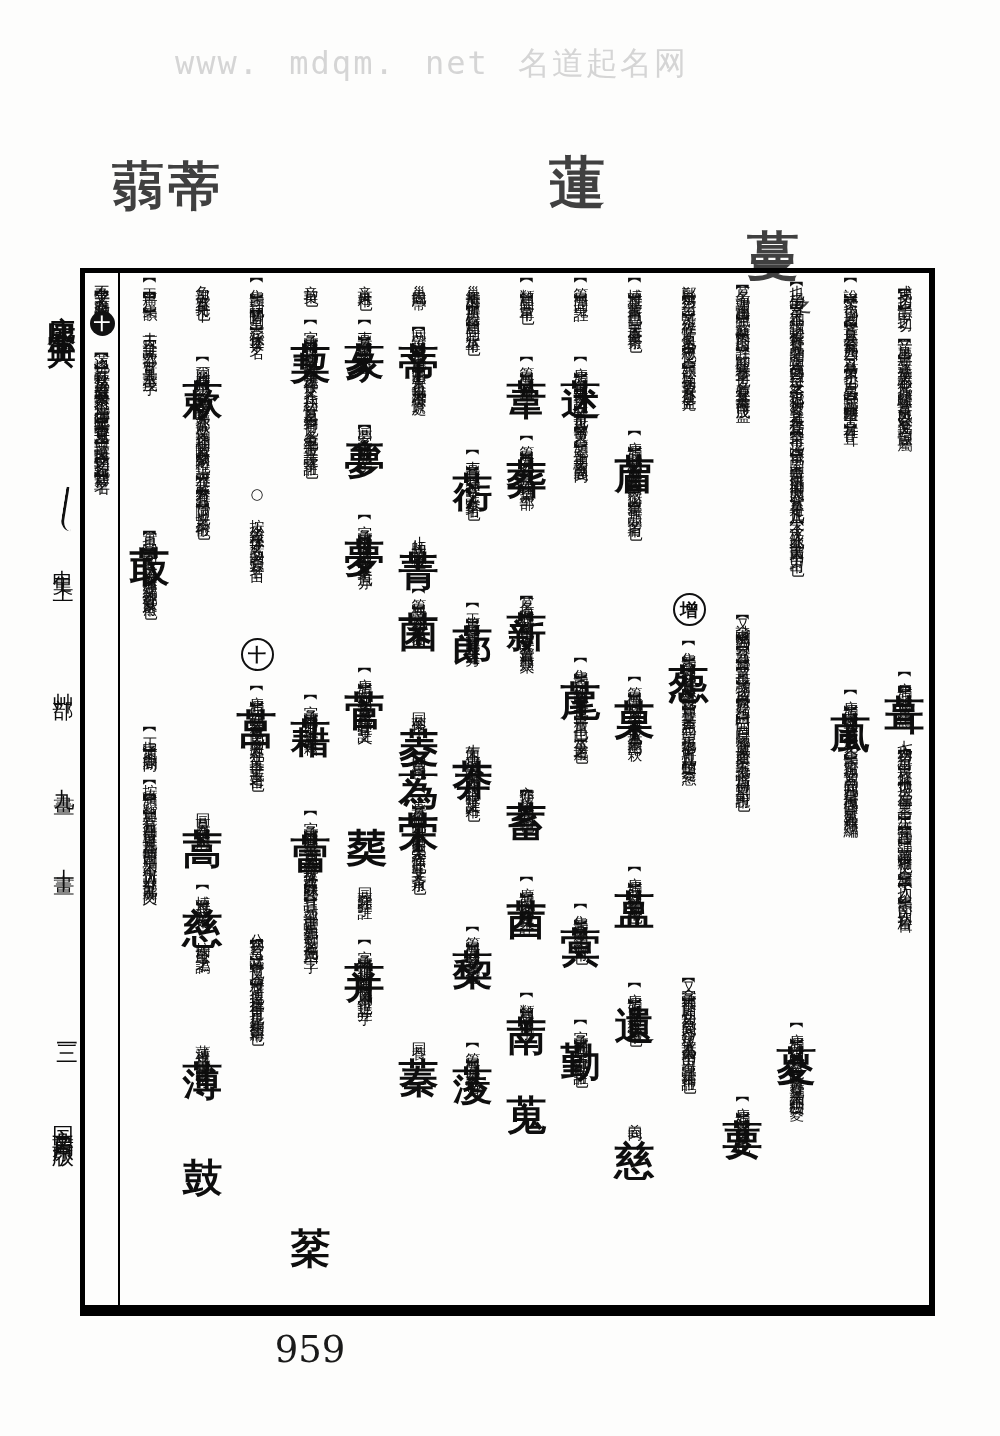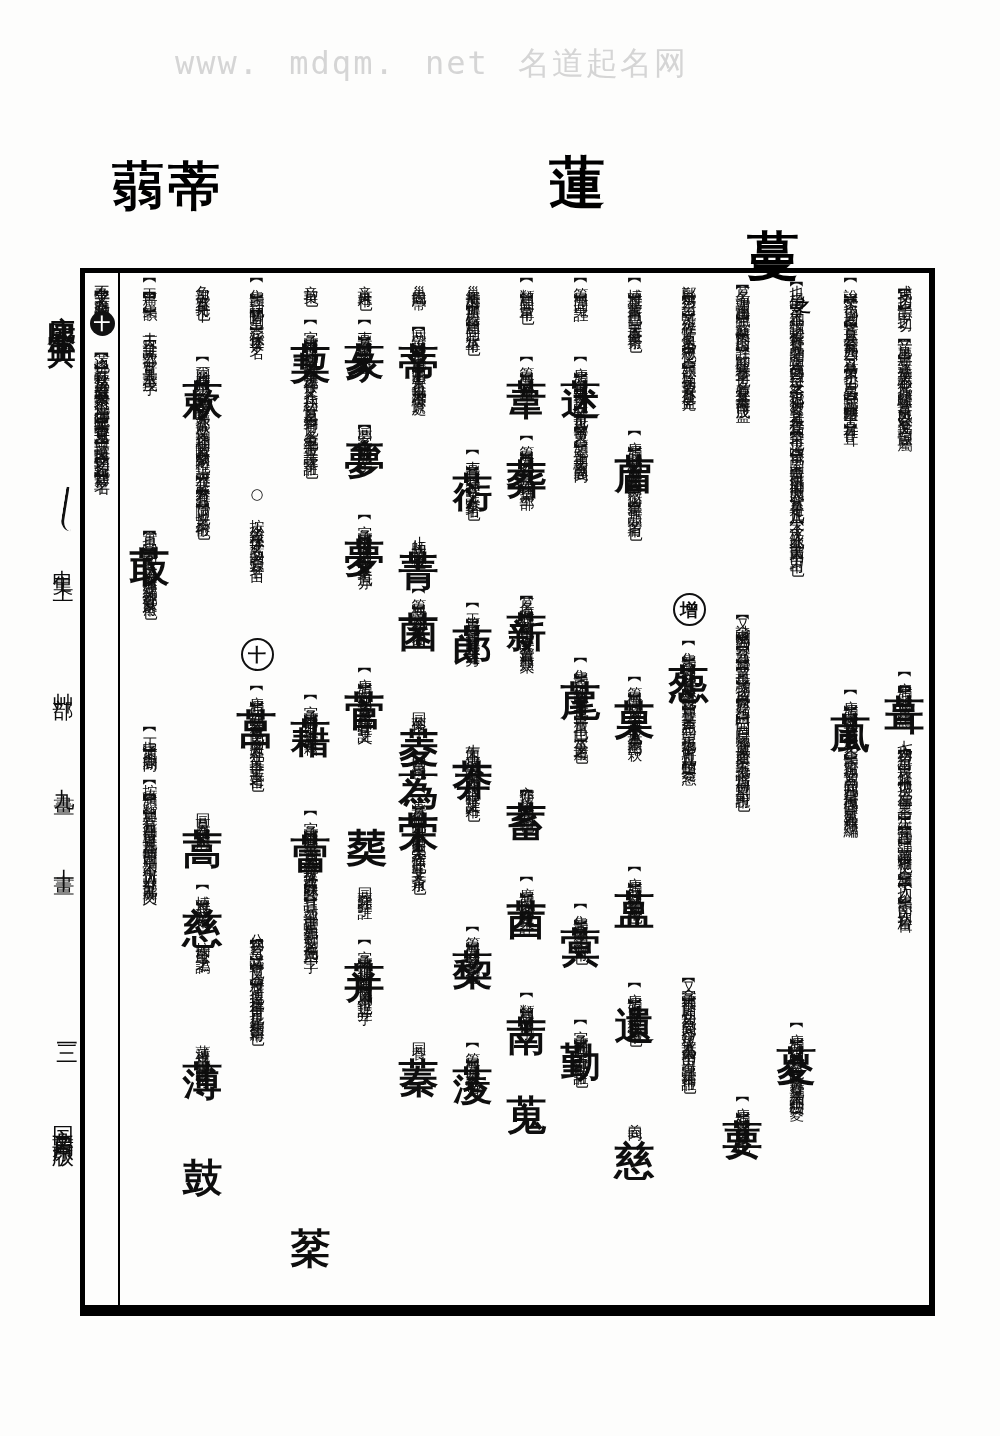--- a/index.html
+++ b/index.html
@@ -3,21 +3,21 @@
 <meta charset="utf-8">
 <style>
   html,body{margin:0;padding:0;background:#e9e9e9;}
   #page{position:relative;width:1000px;height:1436px;background:#fdfdfc;overflow:hidden;
         font-family:"DejaVu Serif","Liberation Serif",serif;color:#111;}
   
   #watermark{position:absolute;left:175px;top:10px;width:680px;
              font-family:"DejaVu Sans Mono","Liberation Mono",monospace;
              font-size:32px;color:#d5d5d5;letter-spacing:2px;word-spacing:8px;white-space:nowrap;margin-top:32px;}
   
-  .seal{position:absolute;font-weight:bold;color:#000000;
+  .seal{position:absolute;font-weight:bold;color:#404040;
         font-family:"DejaVu Serif",serif;letter-spacing:4px;white-space:nowrap;}
   #seal-left{left:112px;top:152px;font-size:52px;}
   #seal-mid{left:549px;top:146px;font-size:56px;}
   #seal-right{left:716px;top:142px;font-size:54px;}
   #seal-right-below{left:747px;top:222px;font-size:52px;}
   #seal-right-small{left:795px;top:296px;font-size:16px;}
   
   #frame{position:absolute;left:80px;top:268px;width:855px;height:1048px;
          border:5px solid #000;border-right:6px solid #000;border-bottom:11px solid #000;
          box-sizing:border-box;}
@@ -70,20 +70,21 @@
 
   <div id="m-title" class="mlabel">康熙字典</div>
   <div id="m-stroke"></div>
   <div id="m-volume" class="mlabel">申集上</div>
   <div id="m-radical" class="mlabel">艸部</div>
   <div id="m-nine" class="mlabel">九畫</div>
   <div id="m-ten" class="mlabel">十畫</div>
   <div id="m-pagecn" class="mlabel">三一</div>
   <div id="m-publisher" class="mlabel">同文書局原版</div>
 
+  <div id="pagenum">959</div>
 
 <div class="col" style="left: 876px;"><span class="small" style="height: 388.5px;">式支切【正韻】申之切𡘋音葹【玉篇】蓫薚草菝心不死屈原離騷薋菉葹以盈室兮又增韻豆屬</span><span class="head">葺</span><span class="small" style="height: 610.5px;">【唐韻】【韻會】【正韻】𡘋七入切音緝【玉篇】修補也茨也【左傳襄三十一年】繕完葺牆【註】謂草覆牆也又【廣韻】子入切【集韻】卽入切音楫</span></div>
     <div class="col" style="left: 822px;"><span class="small" style="height: 407px;">【說文】茨也【周禮冬官】葺屋參分瓦屋四分一爲筥又累也【左思吳都賦】葺鱗鏤甲【直音】作茸</span><span class="head">葻</span><span class="small" style="height: 351.5px;">【唐韻】盧含切音婪草得風皃又【集韻】符風切音馮義同凡草得風偃曰葻見篇海類編</span></div>
     <div class="col" style="left: 768px;"><span class="small" style="height: 740px;">也【楊子方言】木細枝謂之杪靑齊兗冀之閒謂之葼故傳曰慈母之怒子也猶折葼笞之其惠存焉又染草也【漢官儀】染園出巵茜供染御服卽今紫草是也凡八十字今移入此部十畫內不另出也</span><span class="head">葼</span><span class="small" style="height: 222px;">【唐韻】子紅切音嵏【說文】靑齊兗冀謂木細枝曰葼</span></div>
     <div class="col" style="left: 714px;"><span class="small" style="height: 333px;">草名【謝靈運山居賦】蔠蘡薁於山坡【註】蔠卽葽繞蔓草也一名棘蒬其葉靑而茂盛</span><span class="small" style="height: 481px;">又【詩豳風】四月秀葽【傳】葽草也【箋】物成自秀葽始【詩緝】曰四月陽氣盛葽感之而早秀毛詩不指爲何草劉向說也</span><span class="head">葽</span><span class="small" style="height: 111px;">【唐韻】於霄切音腰草也</span></div>
     <div class="col" style="left: 660px;"><span class="small" style="height: 314.5px;">鄭疑爲王芻【說文】引經作若葽也今遼志也又【廣韻】於笑切音要亦草盛皃</span><span class="circle white">增</span><span class="head">葾</span><span class="small" style="height: 333px;">【集韻】於袁切音鴛萎葾憋敗也【類篇】草萎葾皃一曰蔫也物不鮮也凡枯憋曰萎葾</span><span class="small" style="height: 277.5px;">又【字彙補】於願切音怨義同今竝移入九畫內不另出詳字彙補註也</span></div>
     <div class="col" style="left: 606px;"><span class="small" style="height: 148px;">【博雅】薆葿蕡也一曰草木盛皃繁也</span><span class="head">葿</span><span class="small" style="height: 240.5px;">【唐韻】武悲切音眉麋蕪也一曰薇銜【本草】無顚一名葿也</span><span class="head">菒</span><span class="small" style="height: 185px;">【篇海】同槁又草名涘今移入九畫禾尼曰萩</span><span class="head">蒀</span><span class="small" style="height: 111px;">【唐韻】於云切音氳蒨也</span><span class="head">遺</span><span class="small" style="height: 129.5px;">【唐韻】力主切音縷小爲草也</span><span class="head">慈</span><span class="small" style="height: 18.5px;">義同</span></div>
     <div class="col" style="left: 552px;"><span class="small" style="height: 74px;">【篇海】同蒐註</span><span class="head">蒁</span><span class="small" style="height: 296px;">【唐韻】食聿切音術【說文】草也可染留黃又【廣韻】辛聿切音恤義同</span><span class="head">荱</span><span class="small" style="height: 240.5px;">【集韻】丘松切音銎草名也【玉篇】草也一曰水草之屬也</span><span class="head">蓂</span><span class="small" style="height: 111px;">【集韻】草本字【韻會】也</span><span class="head">勤</span><span class="small" style="height: 129.5px;">【字彙補】同懃詳力部勤字註也</span></div>
     <div class="col" style="left: 498px;"><span class="small" style="height: 74px;">【類篇】同葦草也</span><span class="head">葦</span><span class="small" style="height: 74px;">【篇海】同筆俗字</span><span class="head">葬</span><span class="small" style="height: 148px;">【篇海】同葬【類篇】或作塟見土部</span><span class="head">薪</span><span class="small" style="height: 185px;">草名【博雅】薪蔏也音未詳見五音篇海類聚</span><span class="head">蓄</span><span class="small" style="height: 92.5px;">亦作蘾【集韻】同蕑也</span><span class="head">莤</span><span class="small" style="height: 111px;">【廣韻】以周切音酋未詳</span><span class="head">萳</span><span class="small" style="height: 74px;">【類篇】同菹俗字</span><span class="head">蒐</span></div>
     <div class="col" style="left: 444px;"><span class="small" style="height: 166.5px;">巢無所蔕下無所根【類篇】同荇水草也</span><span class="head">葕</span><span class="small" style="height: 148px;">【直音】同荇詳荇字註又水草名也</span><span class="head">蓈</span><span class="small" style="height: 129.5px;">【玉篇】魯當切音郎禾粟之莠</span><span class="head">莽</span><span class="small" style="height: 185px;">生而不成者謂之蕫蓈亦作稂詳稂字註又姓也</span><span class="head">蔾</span><span class="small" style="height: 111px;">【篇海】同藜草名蒺蔾也</span><span class="head">蔆</span><span class="small" style="height: 92.5px;">【篇海】同菱芰也俗省</span></div>

